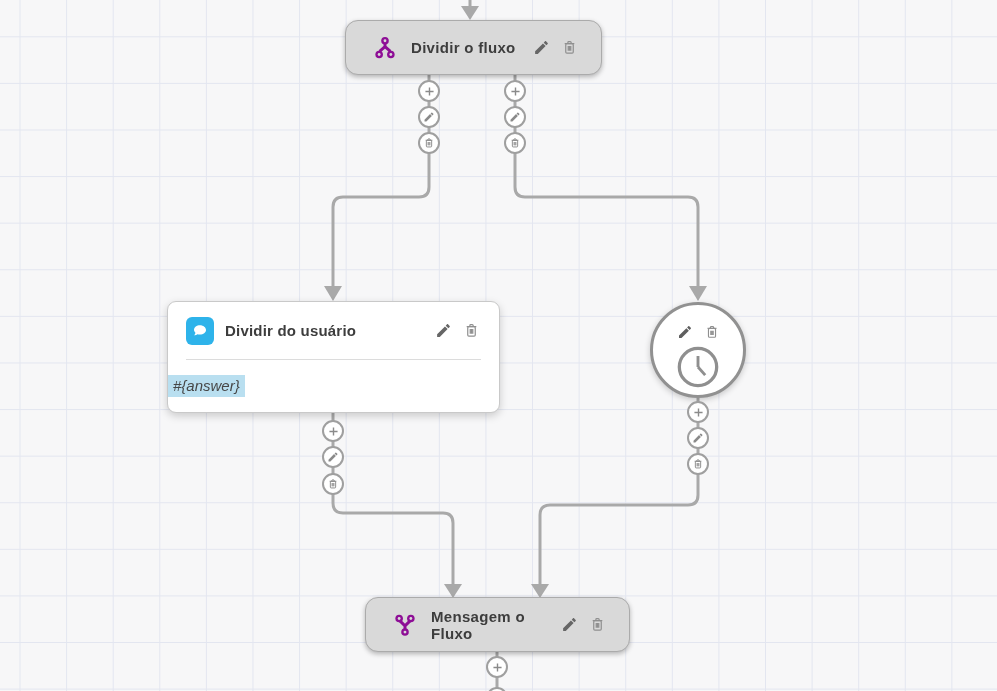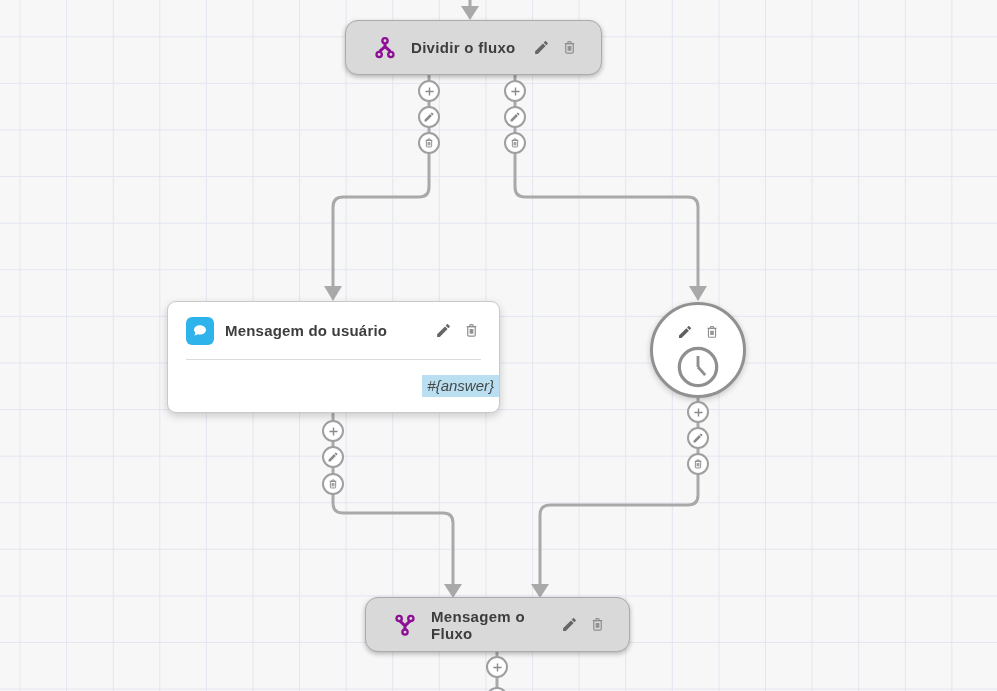--- a/index.html
+++ b/index.html
@@ -32,21 +32,21 @@
     background:#ffffff; border:1px solid #c9c9c9; border-radius:9px;
     box-shadow:0 3px 9px rgba(0,0,0,.18);
   }
   .card-header{display:flex; align-items:center; height:57px; padding:0 18px;}
   .chat-icon-box{
     width:28px; height:28px; border-radius:6px; background:#2eb3ea; flex:none;
     display:flex; align-items:center; justify-content:center;
   }
   .card-title{font-size:15px; font-weight:bold; color:#3d3d3d; margin-left:11px; letter-spacing:.2px;}
   .card-divider{border-top:1px solid #dcdcdc; margin:0 18px;}
-  .card-body{height:52px; display:flex; align-items:center; justify-content:flex-end;}
+  .card-body{height:52px; display:flex; align-items:center; justify-content:flex-start;}
   .var-highlight{
     font-size:15px; font-style:italic; color:#474747;
     background:#b9dff0; padding:2px 5px; line-height:1.25;
   }
 
   .clock-node{
     position:absolute; z-index:2; box-sizing:border-box;
     width:96px; height:96px; border-radius:50%;
     background:#fff; border:3px solid #919191;
     box-shadow:0 2px 6px rgba(0,0,0,.2);
@@ -152,21 +152,21 @@
       </svg>
   </div>
 
   <div class="card" style="left:167px; top:301px; width:333px; height:112px;">
     <div class="card-header">
       <span class="chat-icon-box">
         <svg width="18" height="18" viewBox="0 0 24 24" fill="#ffffff">
           <path d="M12 4.2c-4.4 0-8 2.8-8 6.2 0 1.5.7 2.9 1.9 4-.1 1-.6 2.4-1.7 3.4 1.8-.1 3.3-.8 4.3-1.5.9.3 2.1.4 3.5.4 4.4 0 8-2.8 8-6.2s-3.6-6.3-8-6.3z"></path>
         </svg>
       </span>
-      <span class="card-title">Mensagem do usuário</span>
+      <span class="card-title">Dividir do usuário</span>
       <span class="icon-group">
         <span class="icon-btn">
           <svg width="17" height="17" viewBox="0 0 24 24" fill="#666666">
               <path d="M3 17.25V21h3.75L17.81 9.94l-3.75-3.75L3 17.25zM20.71 7.04c.39-.39.39-1.02 0-1.41l-2.34-2.34c-.39-.39-1.02-.39-1.41 0l-1.83 1.83 3.75 3.75 1.83-1.83z"></path>
             </svg>
         </span>
         <span class="icon-btn">
           <svg width="17" height="17" viewBox="0 0 24 24" fill="none" stroke="#8f8f8f" stroke-width="1.7">
               <path d="M5.2 6.5h13.6"></path>
               <path d="M9.7 6.3V4.9a1.2 1.2 0 0 1 1.2-1.2h2.2a1.2 1.2 0 0 1 1.2 1.2v1.4"></path>

